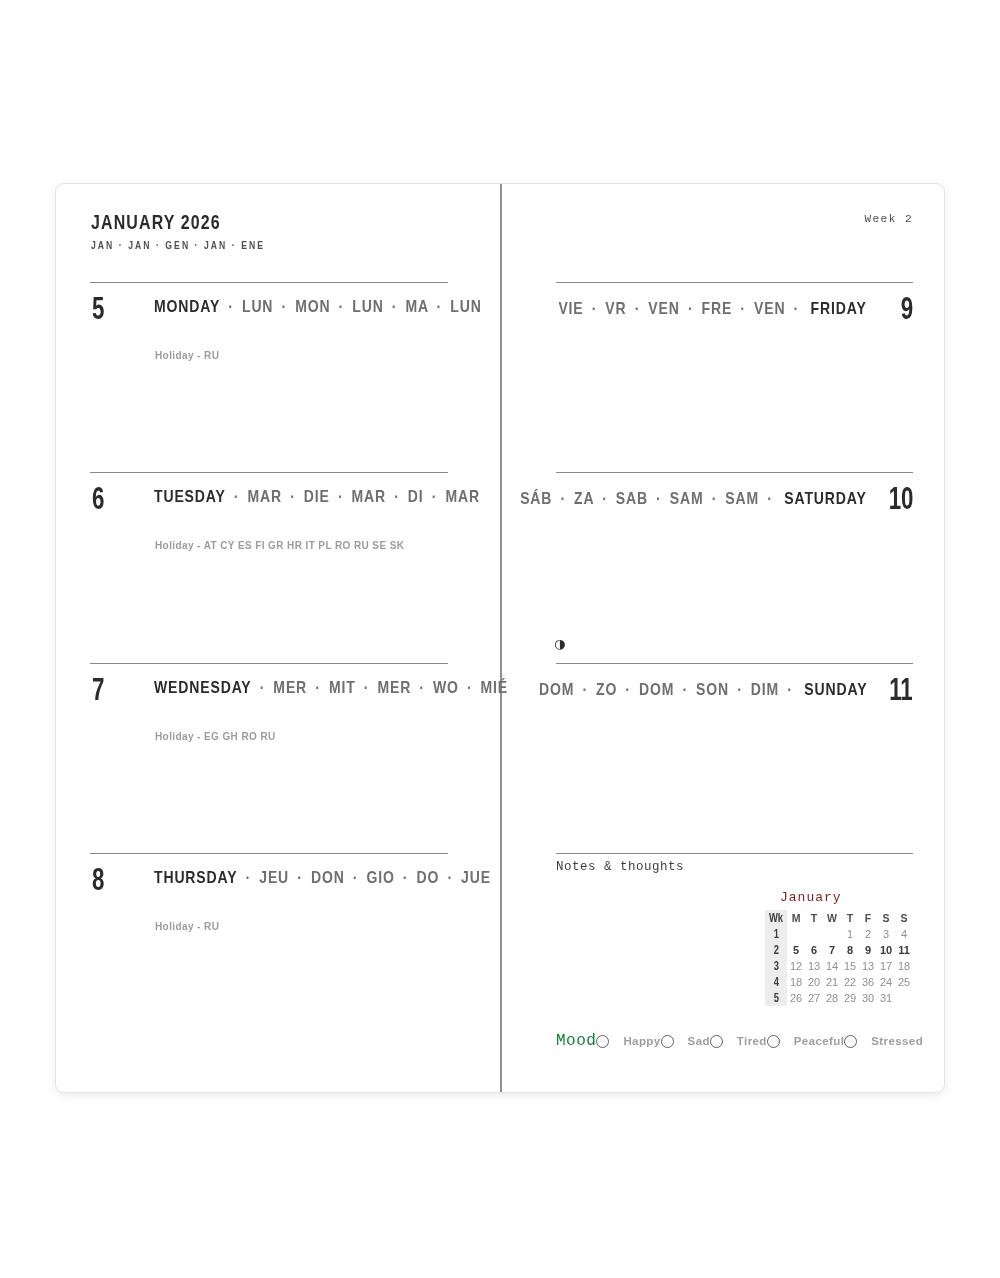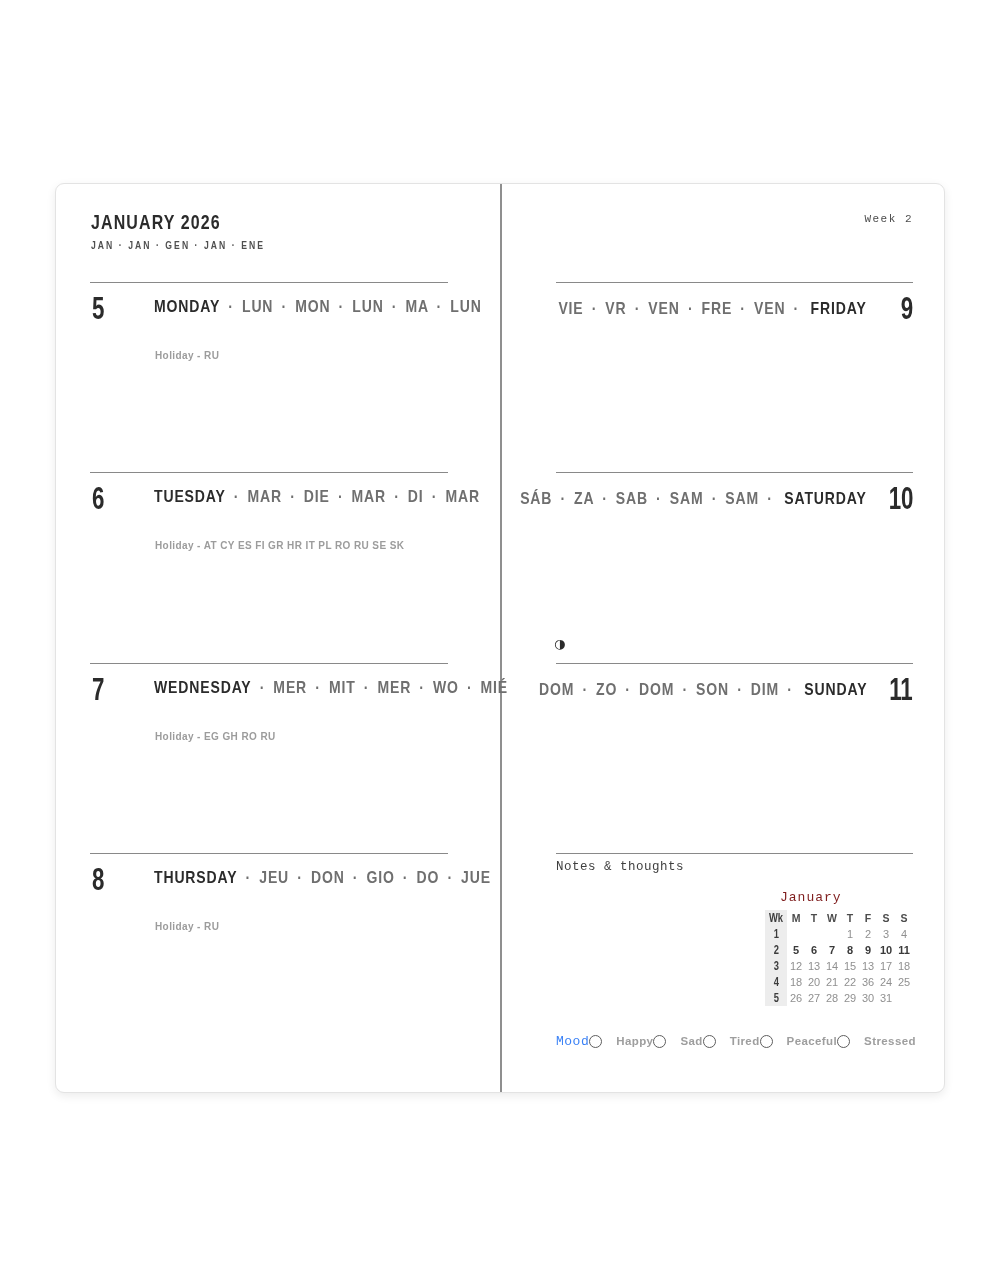--- a/index.html
+++ b/index.html
@@ -51,21 +51,21 @@
   .minical-grid span{height:16px;display:flex;align-items:center;justify-content:center;
                      font-size:11px;color:#909090;font-weight:400;}
   .minical-grid .hdr{font-weight:700;color:#4c4c4c;font-size:10.5px;}
   .minical-grid .wkcol{background:#ededed;font-weight:700;color:#3c3c3c;font-size:12px;
                        transform-origin:center;}
   .minical-grid .wkcol i{font-style:normal;display:inline-block;transform:scaleX(0.78);}
   .minical-grid .cur{font-weight:700;color:#3a3a3a;}
 
   .mood-bar{position:absolute;left:500px;top:847px;width:357px;height:20px;
             display:flex;align-items:center;justify-content:space-between;}
-  .mood-label{font-family:"Liberation Mono",monospace;font-size:13px;color:#3b82f6;letter-spacing:0.5px;}
+  .mood-label{font-family:"Liberation Mono",monospace;font-size:16px;color:#15803d;letter-spacing:0.5px;}
   .mood-opt{display:inline-flex;align-items:center;gap:14px;}
   .radio{width:11px;height:11px;border:1.6px solid #5e5e5e;border-radius:50%;background:#ffffff;}
   .mood-opt-label{font-size:11.5px;font-weight:700;color:#9e9e9e;letter-spacing:0.4px;}
 </style>
 </head>
 <body>
 
 <div class="stage">
   <div class="page">
     <div class="divider"></div>

